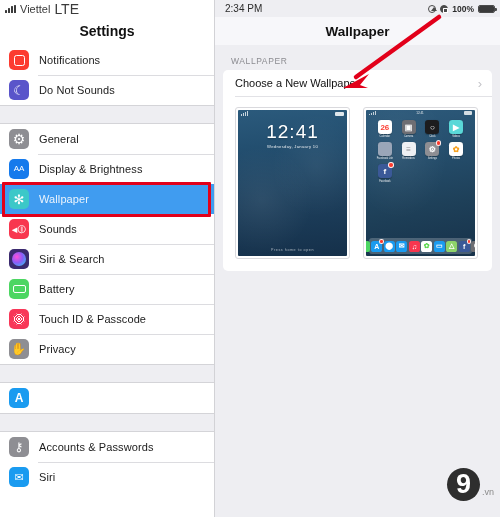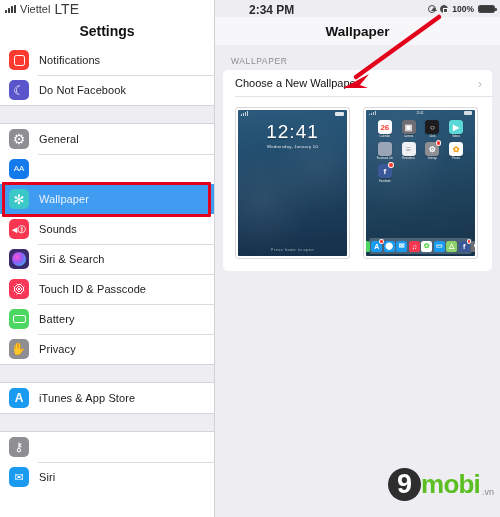--- a/index.html
+++ b/index.html
@@ -19,21 +19,21 @@
   
   .statusbar {
     position: absolute; top: 0; left: 0;
     width: 500px; height: 17px;
     display: flex; align-items: center;
     font-size: 8.5px; color: #2b2b2b;
     z-index: 40;
     pointer-events: none;
   }
   .sb-left { display: flex; align-items: center; gap: 4px; padding-left: 5px; }
-  .sb-mid  { position: absolute; left: 225px; top: 3px; font-weight: bold; font-size: 12px; margin-left: 24px; }
+  .sb-mid  { position: absolute; left: 225px; top: 3px; font-weight: normal; font-size: 10px; }
   .sb-right{ position: absolute; right: 5px; display: flex; align-items: center; gap: 4px; }
   .bars { display: flex; align-items: flex-end; gap: 1px; height: 8px; }
   .bars i { display:block; width: 2px; background: #3a3a3a; border-radius: .5px; }
   .bars i:nth-child(1){ height: 3px; }
   .bars i:nth-child(2){ height: 5px; }
   .bars i:nth-child(3){ height: 6.5px; }
   .bars i:nth-child(4){ height: 8px; }
   .carrier { font-size: 11px; color: #3a3a3a; }
   .lte { font-size: 14px; color: #3a3a3a; }
   .loc-ic, .rot-ic {
@@ -243,35 +243,36 @@
           <div class="row">
             <span class="ic" style="background:#fc3b30">
               <span style="width:11px;height:11px;border:1.6px solid #fff;border-radius:2.5px;display:block;"></span>
             </span>
             <span class="lbl">Notifications</span>
           </div>
           <div class="row">
             <span class="ic" style="background:#5a55ca">
               <span style="font-size:13px;color:#fff;line-height:1;">☾</span>
             </span>
-            <span class="lbl">Do Not Facebook</span>
+            <span class="lbl">Do Not Sounds</span>
           </div>
         </div>
         <div class="gap"></div>
         <div class="group">
           <div class="row">
             <span class="ic" style="background:#8e8e93">
               <span style="font-size:14px;color:#fff;line-height:1;">⚙</span>
             </span>
             <span class="lbl">General</span>
           </div>
           <div class="row">
             <span class="ic" style="background:#157aec">
               <span style="font-size:8px;color:#fff;font-weight:normal;line-height:1;">AA</span>
             </span>
+            <span class="lbl">Display &amp; Brightness</span>
           </div>
           <div class="sel-wrap">
             <div class="row selected">
               <span class="ic" style="background:#3cc8c8">
                 <span style="font-size:13px;color:#fff;line-height:1;">✻</span>
               </span>
               <span class="lbl">Wallpaper</span>
             </div>
             <div class="redbox" style="border-color: rgb(226, 0, 26);"></div>
           </div>
@@ -281,53 +282,53 @@
             </span>
             <span class="lbl">Sounds</span>
           </div>
           <div class="row">
             <span class="ic" style="background:#3b2a6e">
               <span style="width:14px;height:14px;border-radius:50%;display:block;background:radial-gradient(circle at 35% 35%,#ff4fd8 0%,#8b5cf6 45%,#22d3ee 100%);"></span>
             </span>
             <span class="lbl">Siri &amp; Search</span>
           </div>
           <div class="row">
+            <span class="ic" style="background:#4cd662">
+              <span style="width:13px;height:8px;border:1.4px solid #fff;border-radius:2px;display:block;"></span>
+            </span>
+            <span class="lbl">Battery</span>
+          </div>
+          <div class="row">
             <span class="ic" style="background:#f83758">
               <span style="width:12px;height:12px;border-radius:50%;display:block;background:repeating-radial-gradient(circle at 50% 50%,#fff 0 .8px,transparent .8px 2px);"></span>
             </span>
             <span class="lbl">Touch ID &amp; Passcode</span>
           </div>
           <div class="row">
-            <span class="ic" style="background:#4cd662">
-              <span style="width:13px;height:8px;border:1.4px solid #fff;border-radius:2px;display:block;"></span>
-            </span>
-            <span class="lbl">Battery</span>
-          </div>
-          <div class="row">
             <span class="ic" style="background:#8e8e93">
               <span style="font-size:12px;color:#fff;line-height:1;">✋</span>
             </span>
             <span class="lbl">Privacy</span>
           </div>
         </div>
         <div class="gap"></div>
         <div class="group">
           <div class="row">
             <span class="ic" style="background:#1a9bf0">
               <span style="font-size:12px;color:#fff;font-weight:bold;line-height:1;">A</span>
             </span>
-            <span class="lbl">iTunes &amp; App Store</span>
           </div>
         </div>
         <div class="gap"></div>
         <div class="group">
           <div class="row">
             <span class="ic" style="background:#8e8e93">
               <span style="font-size:12px;color:#fff;line-height:1;">⚷</span>
             </span>
+            <span class="lbl">Accounts &amp; Passwords</span>
           </div>
           <div class="row">
             <span class="ic" style="background:#1a9bf0">
               <span style="font-size:11px;color:#fff;line-height:1;">✉</span>
             </span>
             <span class="lbl">Siri</span>
           </div>
         </div>
       </div>
   </div>
@@ -458,17 +459,16 @@
 
   <svg class="arrow" viewBox="0 0 500 517">
     <line id="arrow-line" x1="439" y1="17" x2="356" y2="77" stroke="#e2001a" stroke-width="4.5" stroke-linecap="round"></line>
     <polygon id="arrow-head" points="343,88 369,74 360,85 368,88" fill="#e2001a"></polygon>
   </svg>
 
   <div class="wm">
     <span class="wm-mark">
         <span>9</span>
       </span>
-    <span class="wm-txt" style="color: rgb(91, 191, 33);">mobi</span>
     <span class="wm-vn">.vn</span>
   </div>
 
 </div>
 
 </body></html>

